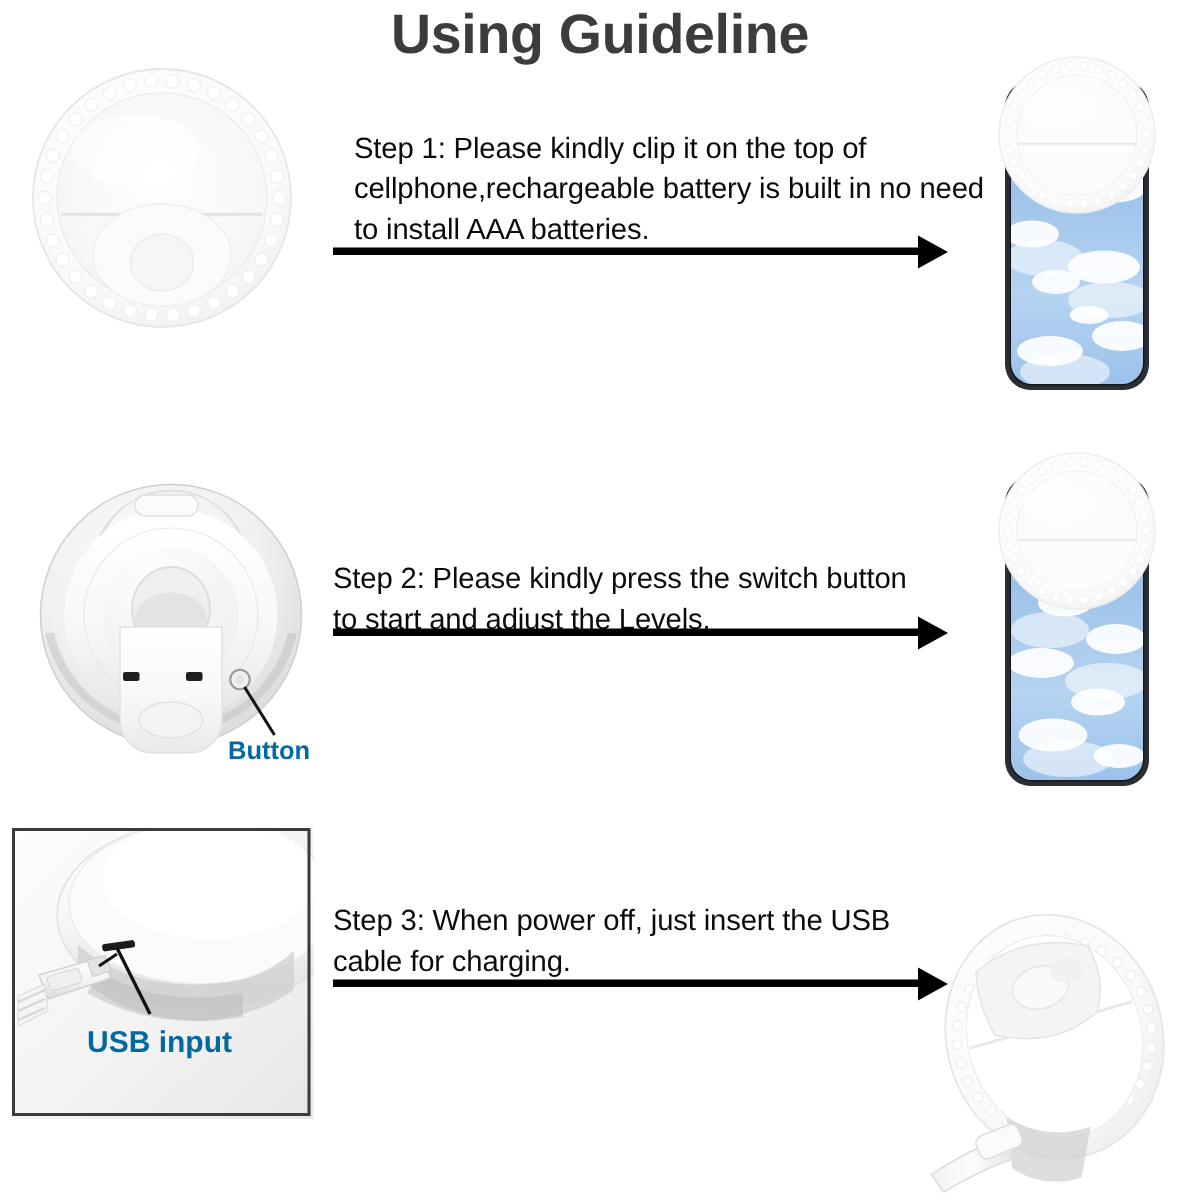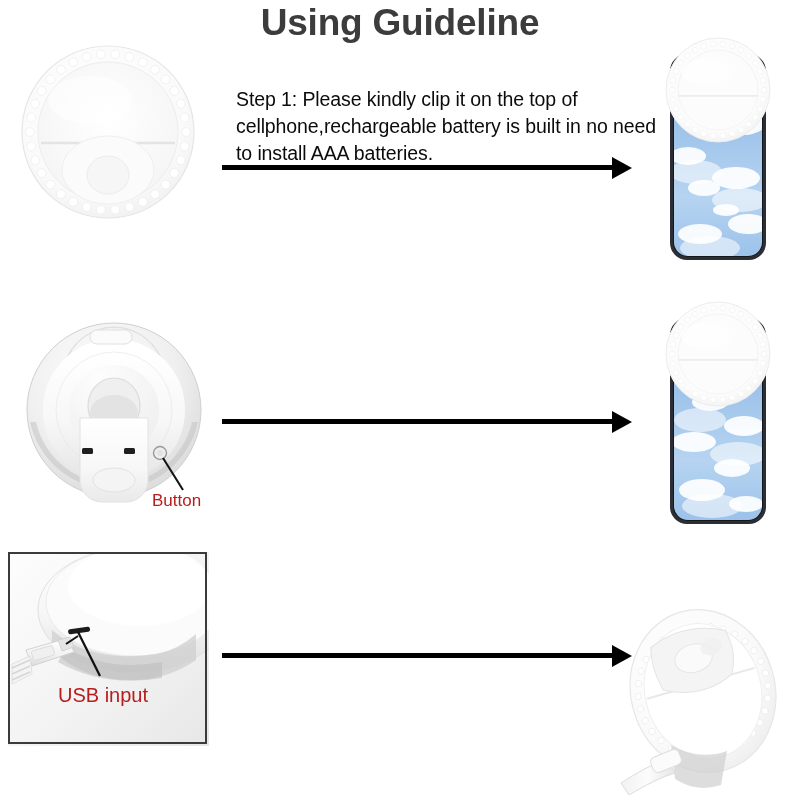--- a/index.html
+++ b/index.html
@@ -78,22 +78,22 @@
   #phone1       { left: 648px; top: 28px;  width: 140px; height: 250px; }
   #ring-back    { left: 18px;  top: 310px; width: 200px; height: 215px; }
   #phone2       { left: 648px; top: 292px; width: 140px; height: 250px; }
   #usb-photo    { left: 8px;   top: 552px; width: 201px; height: 194px; }
   #ring-cable   { left: 605px; top: 595px; width: 190px; height: 200px; }
 
   
   .callout-label {
     position: absolute;
     font-size: 17px;
-    font-weight: normal;
-    color: #b91c1c;
+    font-weight: bold;
+    color: #0369a1;
     white-space: nowrap;
   }
   #button-label { left: 152px; top: 491px; }
   #usb-label    { left: 58px;  top: 684px; font-size: 20px; }
 
   
   #usb-photo-frame {
     position: absolute;
     left: 8px; top: 552px;
     width: 199px; height: 192px;
@@ -315,20 +315,21 @@
 
       <circle cx="142" cy="143" r="6.5" fill="#eeeeee" stroke="#9a9a9a" stroke-width="1.4"></circle>
       <circle cx="142" cy="143" r="3" fill="#e2e2e2"></circle>
 
       <line x1="145" y1="148" x2="165" y2="180" stroke="#121212" stroke-width="2"></line>
     </svg>
   </div>
 
   <div class="callout-label" id="button-label">Button</div>
 
+  <div class="step-text" id="step2-text">Step 2: Please kindly press the switch button to start and adjust the Levels.</div>
 
   <div class="arrow" id="arrow2">
     <div class="shaft"></div>
     <div class="head"></div>
   </div>
 
   <div class="art" id="phone2">
     <svg viewBox="0 0 140 250" width="140" height="250" aria-hidden="true">
       <defs>
         <linearGradient id="skyG2" x1="0" y1="0" x2="0" y2="1">
@@ -460,20 +461,21 @@
         <line x1="58" y1="92" x2="70" y2="84" stroke="#111111" stroke-width="2"></line>
       </g>
 
       <line x1="70" y1="80" x2="92" y2="124" stroke="#111111" stroke-width="2.2"></line>
     </svg>
   </div>
   <div id="usb-photo-frame"></div>
 
   <div class="callout-label" id="usb-label">USB input</div>
 
+  <div class="step-text" id="step3-text">Step 3: When power off, just insert the USB cable for charging.</div>
 
   <div class="arrow" id="arrow3">
     <div class="shaft"></div>
     <div class="head"></div>
   </div>
 
   <div class="art" id="ring-cable">
     <svg viewBox="0 0 190 200" width="190" height="200" aria-hidden="true">
       <defs>
         <radialGradient id="rcBody" cx="42%" cy="34%" r="72%">

